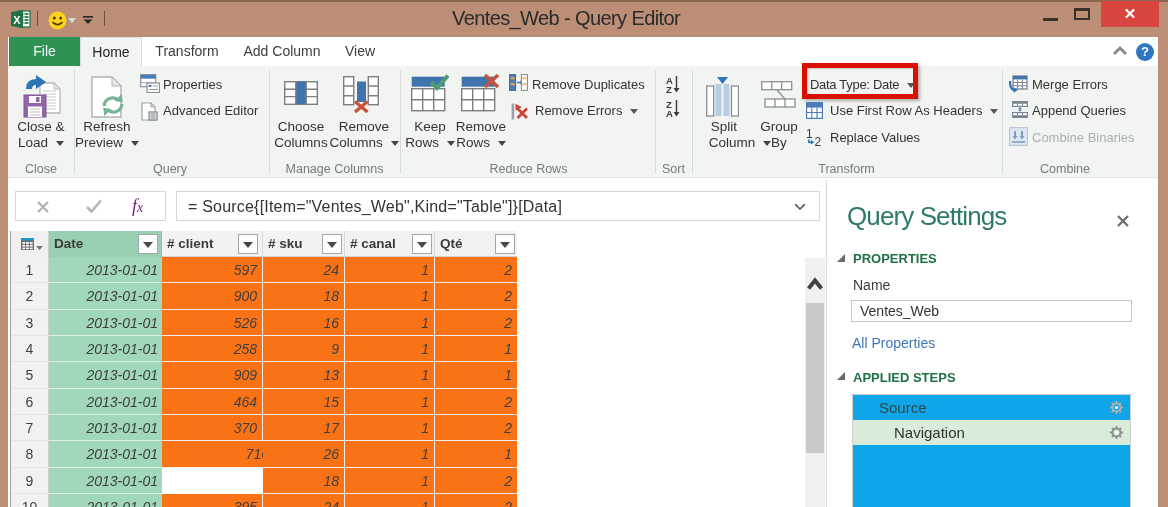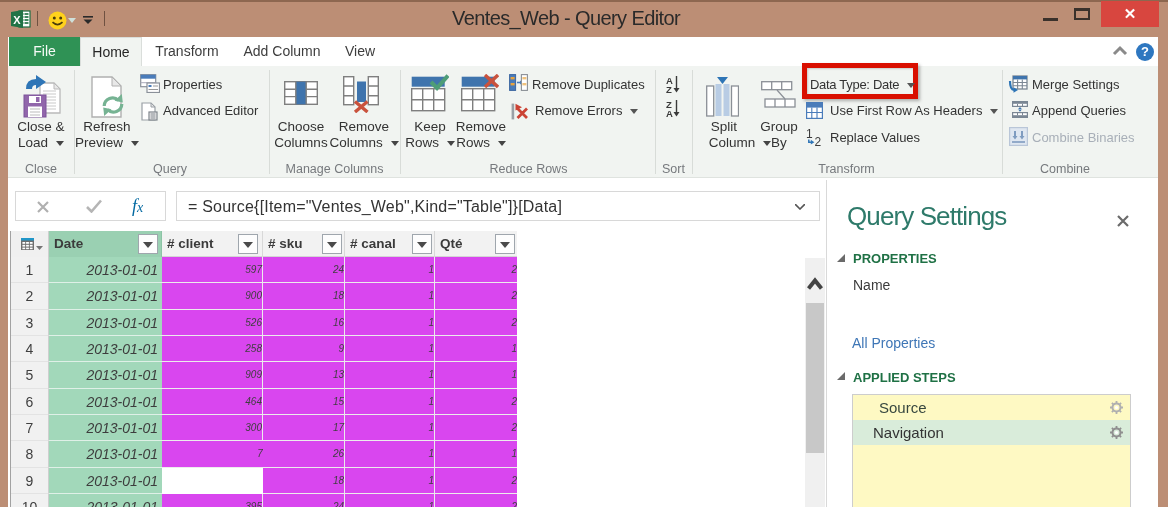--- a/index.html
+++ b/index.html
@@ -30,32 +30,32 @@
 #fbar{position:absolute;left:176px;top:191px;width:644px;height:30px;border:1px solid #d8d8d8;background:#fff;font-size:16px;color:#333;line-height:29px;padding-left:11px;letter-spacing:0.2px}
 
 #grid{position:absolute;left:10px;top:231px;width:507px;height:276px;overflow:hidden;border-left:1px solid #a2a2a2}
 #ghead{position:absolute;left:0;top:0;width:507px;height:26px;background:#f2f2f2;border-bottom:1px solid #d4d4d4}
 .hcell{position:absolute;top:0;height:26px;font-weight:bold;font-size:13.5px;color:#3b3b3b;line-height:25px;border-right:1px solid #d8d8d8}
 .fbtn{position:absolute;top:3px;width:20px;height:20px;background:#fdfdfd;border:1px solid #9fa6ad}
 .fbtn:after{content:"";position:absolute;left:4px;top:7px;width:0;height:0;border-left:5px solid transparent;border-right:5px solid transparent;border-top:6px solid #4a4a4a}
 .grow{position:absolute;left:0;width:507px;height:26.33px}
 .gnum{position:absolute;left:0;top:0;width:38px;height:26.33px;background:#f1f1f1;border-right:1px solid #cfcfcf;border-bottom:1px solid #e3e3e3;text-align:center;line-height:26px;font-size:14px;color:#3f3f3f}
 .gdate{position:absolute;left:38px;top:0;width:113px;height:26.33px;background:#a2d8ba;border-bottom:1px solid #dff0e7;text-align:right;line-height:26px;font-size:14px;font-style:italic;color:#3d3d3d;padding-right:4px}
-.gcell{position:absolute;top:0;height:26.33px;background:#d946ef;border-right:1px solid #ececec;border-bottom:1px solid #ececec;text-align:right;line-height:26px;font-size:10px;font-style:italic;color:#3f3f3f;}
+.gcell{position:absolute;top:0;height:26.33px;background:#f97316;border-right:1px solid #ececec;border-bottom:1px solid #ececec;text-align:right;line-height:26px;font-size:14px;font-style:italic;color:#3f3f3f;padding-right:5px}
 
 #sbar{position:absolute;left:805px;top:258px;width:20px;height:249px;background:#f0f0f0}
 #sthumb{position:absolute;left:806px;top:303px;width:18px;height:150px;background:#c8c8c8}
 #psep{position:absolute;left:826px;top:180px;width:1px;height:327px;background:#d9d9d9}
 
 #panel{position:absolute;left:827px;top:180px;width:331px;height:327px;background:#fff}
 #qstitle{position:absolute;left:847px;top:201px;font-size:26px;color:#2e7a6a;letter-spacing:-0.9px}
 .sechead{position:absolute;left:853px;font-size:13px;font-weight:bold;color:#1f7145}
 .tri{position:absolute;left:837px;width:0;height:0;border-left:8px solid transparent;border-bottom:8px solid #6a6a6a}
 #nameinput{position:absolute;left:851px;top:300px;width:281px;height:22px;border:1px solid #c6c6c6;background:#fff;font-size:14px;color:#333;line-height:20px;padding-left:8px}
-#stepsbox{position:absolute;left:852px;top:394px;width:279px;height:113px;border:1px solid #cdcdcd;border-bottom:none;background:#fef9c3}
+#stepsbox{position:absolute;left:852px;top:394px;width:279px;height:113px;border:1px solid #cdcdcd;border-bottom:none;background:#0ea5e9}
 .steprow{position:absolute;left:0;width:277px;height:25px;font-size:15px;line-height:25px}
 </style></head><body>
 <div id="win">
 
 <div id="titlebar"></div>
 <svg class="abs" style="left:11px;top:10px" width="20" height="18" viewBox="0 0 20 18">
  <rect x="8" y="1" width="11" height="16" fill="#fff" stroke="#1c6e43" stroke-width="1.2"></rect>
  <path d="M9.5 3h3v2h-3zM13.5 3h4v2h-4zM9.5 6h3v2h-3zM13.5 6h4v2h-4zM9.5 9h3v2h-3zM13.5 9h4v2h-4zM9.5 12h3v2h-3zM13.5 12h4v2h-4z" fill="#217346" opacity=".85"></path>
  <path d="M0 2 L12 0 V18 L0 16 Z" fill="#217346"></path>
  <text x="2.2" y="13.5" font-size="11" font-weight="bold" fill="#fff" font-family="Liberation Sans">X</text>
@@ -251,21 +251,21 @@
 <path d="M4.8 11.8 l3.6 2.4 l-3.6 2.4 z" fill="#2e75b6"></path>
 </svg>
 <div class="smalltxt" style="left:830px;top:131px">Replace Values</div>
 <svg class="abs" style="left:1008px;top:75px" width="21" height="19" viewBox="0 0 21 19">
 <rect x="5" y="1" width="14" height="13" fill="#fff" stroke="#7b8794" stroke-width="1.3"></rect>
 <rect x="5" y="1" width="14" height="3.4" fill="#3f74ad"></rect>
 <path d="M5 7.5 h14 M5 10.7 h14 M9.6 4.4 v9.6 M14.3 4.4 v9.6" stroke="#7b8794" stroke-width="1.1"></path>
 <path d="M2 6 Q2 14.5 6 15" fill="none" stroke="#2e75b6" stroke-width="2.2"></path>
 <path d="M5.5 12.3 l4.5 2.7 l-4.5 2.7 z" fill="#2e75b6"></path>
 </svg>
-<div class="smalltxt" style="left:1032px;top:78px">Merge Settings</div>
+<div class="smalltxt" style="left:1032px;top:78px">Merge Errors</div>
 <svg class="abs" style="left:1012px;top:101px" width="16" height="17" viewBox="0 0 16 17">
 <rect x="0.6" y="0.6" width="14.8" height="4.8" fill="#fff" stroke="#7b8794" stroke-width="1.2"></rect>
 <rect x="0.6" y="0.6" width="14.8" height="2.2" fill="#7b8794"></rect>
 <path d="M5.5 3 v2.4 M10.5 3 v2.4" stroke="#7b8794" stroke-width="1"></path>
 <path d="M8 6.3 l-2.3 2.6 h4.6 z M8 11 l-2.3 -2.6 h4.6 z" fill="#3f74ad" transform="translate(0,-0.3)"></path>
 <rect x="0.6" y="11.6" width="14.8" height="4.8" fill="#fff" stroke="#7b8794" stroke-width="1.2"></rect>
 <rect x="0.6" y="14.2" width="14.8" height="2.2" fill="#7b8794"></rect>
 <path d="M5.5 11.6 v2.6 M10.5 11.6 v2.6" stroke="#7b8794" stroke-width="1"></path>
 </svg>
 <div class="smalltxt" style="left:1032px;top:104px">Append Queries</div>
@@ -277,21 +277,21 @@
 </svg>
 <div class="smalltxt" style="left:1032px;top:131px;color:#a8afb8">Combine Binaries</div>
 
 <div id="fxbox">
  <svg class="abs" style="left:21px;top:9px" width="12" height="12" viewBox="0 0 12 12">
         <path d="M1 1 L11 11 M11 1 L1 11" stroke="#b0b0b0" stroke-width="2.2"></path>
       </svg>
  <svg class="abs" style="left:70px;top:7px" width="16" height="14" viewBox="0 0 16 14">
         <path d="M1 8 L5.5 12.5 L15 1.5" fill="none" stroke="#b5b5b5" stroke-width="2.6"></path>
       </svg>
- <div class="abs" style="left:116px;top:4px;font-family:'Liberation Serif',serif;font-style:italic;font-size:18px;color:#0369a1">f<span style="font-size:14px">x</span></div>
+ <div class="abs" style="left:116px;top:4px;font-family:'Liberation Serif',serif;font-style:italic;font-size:18px;color:#701a75">f<span style="font-size:14px">x</span></div>
 </div>
 <div id="fbar">= Source{[Item="Ventes_Web",Kind="Table"]}[Data]
  <svg class="abs" style="right:14px;top:12px" width="10" height="6" viewBox="0 0 10 6">
         <path d="M0 0 L5 5 L10 0" fill="none" stroke="#555" stroke-width="1.6"></path>
       </svg>
 </div>
 
 <div id="grid">
  <div id="ghead">
   <div class="hcell" style="left:0;width:38px;background:#f0f0f0;border-right:1px solid #cfcfcf">
@@ -365,21 +365,21 @@
 <div class="gnum">6</div>
 <div class="gdate">2013-01-01</div>
 <div class="gcell" style="left:151px;width:101px">464</div>
 <div class="gcell" style="left:252px;width:82px">15</div>
 <div class="gcell" style="left:334px;width:90px">1</div>
 <div class="gcell" style="left:424px;width:83px">2</div>
 </div>
 <div class="grow" style="top:184.0px">
 <div class="gnum">7</div>
 <div class="gdate">2013-01-01</div>
-<div class="gcell" style="left:151px;width:101px">300</div>
+<div class="gcell" style="left:151px;width:101px">370</div>
 <div class="gcell" style="left:252px;width:82px">17</div>
 <div class="gcell" style="left:334px;width:90px">1</div>
 <div class="gcell" style="left:424px;width:83px">2</div>
 </div>
 <div class="grow" style="top:210.3px">
 <div class="gnum">8</div>
 <div class="gdate">2013-01-01</div>
 <div class="gcell" style="left:151px;width:113px">716</div>
 <div class="gcell" style="left:252px;width:82px">26</div>
 <div class="gcell" style="left:334px;width:90px">1</div>
@@ -410,32 +410,33 @@
 <div id="psep"></div>
 
 <div id="panel"></div>
  <div id="qstitle">Query Settings</div>
  <svg class="abs" style="left:1116px;top:214px" width="14" height="14" viewBox="0 0 14 14">
       <path d="M2 2 L12 12 M12 2 L2 12" stroke="#6b6b6b" stroke-width="2.2"></path>
     </svg>
  <div class="tri" style="top:254px"></div>
  <div class="sechead" style="top:251px">PROPERTIES</div>
  <div class="abs" style="left:853px;top:277px;font-size:14px;color:#3b3b3b">Name</div>
+ <div id="nameinput">Ventes_Web</div>
  <div class="abs" style="left:852px;top:335px;font-size:14px;color:#3e76b6">All Properties</div>
  <div class="tri" style="top:372px"></div>
  <div class="sechead" style="top:370px">APPLIED STEPS</div>
  <div id="stepsbox">
   <div class="steprow" style="top:0;color:#37473f"><span style="margin-left:26px">Source</span><svg style="position:absolute;right:7px;top:6px" width="13" height="13" viewBox="0 0 13 13">
           <circle cx="6.5" cy="6.5" r="4" fill="none" stroke="#b0b0b0" stroke-width="2"></circle>
           <g stroke="#b0b0b0" stroke-width="1.8">
             <path d="M6.5 0 V2.4 M6.5 10.6 V13 M0 6.5 H2.4 M10.6 6.5 H13 M1.9 1.9 L3.6 3.6 M9.4 9.4 L11.1 11.1 M11.1 1.9 L9.4 3.6 M3.6 9.4 L1.9 11.1"></path>
           </g>
           <circle cx="6.5" cy="6.5" r="1.6" fill="#fff"></circle>
         </svg></div>
-  <div class="steprow" style="top:25px;background:#d9ecda;color:#333"><span style="margin-left:20px">Navigation</span><svg style="position:absolute;right:7px;top:6px" width="13" height="13" viewBox="0 0 13 13">
+  <div class="steprow" style="top:25px;background:#d9ecda;color:#333"><span style="margin-left:41px">Navigation</span><svg style="position:absolute;right:7px;top:6px" width="13" height="13" viewBox="0 0 13 13">
           <circle cx="6.5" cy="6.5" r="4" fill="none" stroke="#8f8f8f" stroke-width="2"></circle>
           <g stroke="#8f8f8f" stroke-width="1.8">
             <path d="M6.5 0 V2.4 M6.5 10.6 V13 M0 6.5 H2.4 M10.6 6.5 H13 M1.9 1.9 L3.6 3.6 M9.4 9.4 L11.1 11.1 M11.1 1.9 L9.4 3.6 M3.6 9.4 L1.9 11.1"></path>
           </g>
           <circle cx="6.5" cy="6.5" r="1.6" fill="#fff"></circle>
         </svg></div>
  </div>
 </div>
 
 </body></html>

